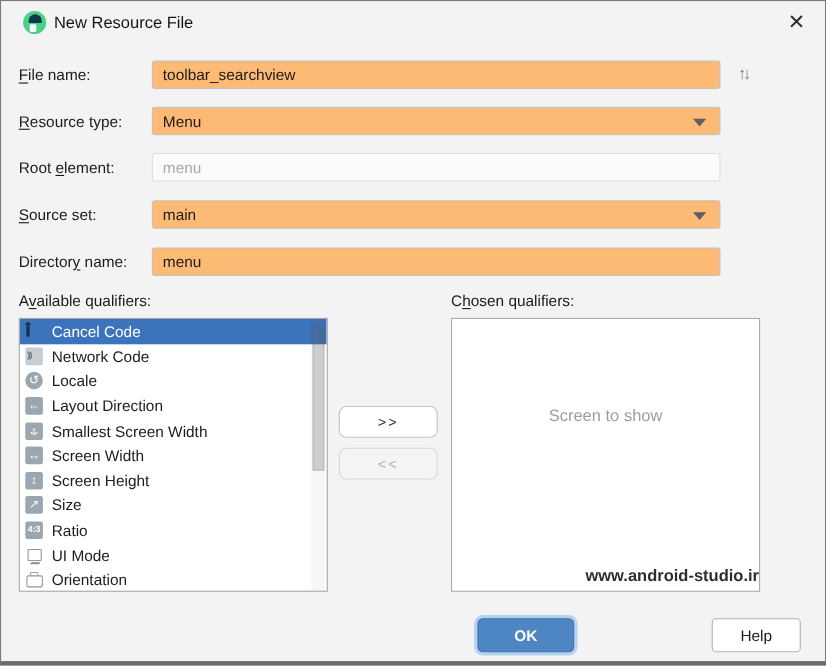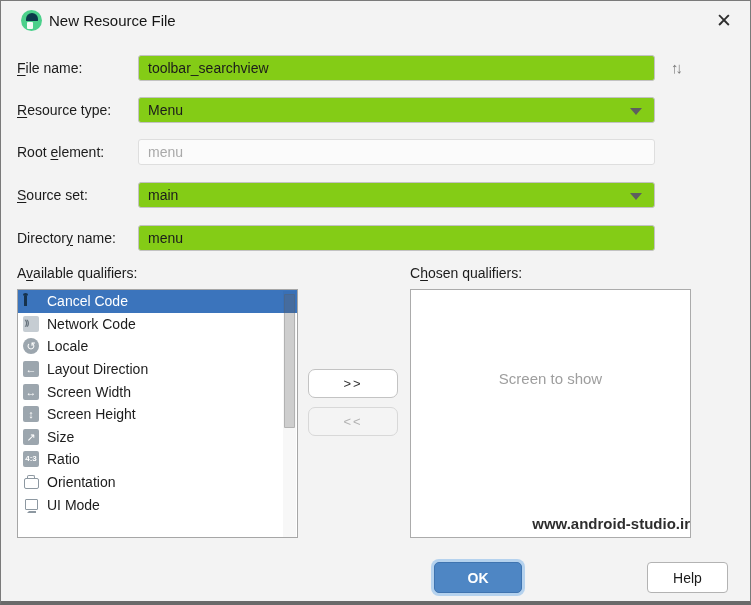--- a/index.html
+++ b/index.html
@@ -27,21 +27,21 @@
   .close-btn { position:absolute; right:13px; top:7px; width:26px; height:26px;
     font-size:19px; font-weight:300; color:#2E2E2E; text-align:center; line-height:26px;
     cursor:pointer; }
 
   
   .flabel { position:absolute; left:16px; font-size:14px; color:#1B1B1B; white-space:nowrap; }
   .mn { text-decoration:underline; text-underline-offset:2px; }
 
   .field, .combo {
     position:absolute; left:137px; width:517px; height:26px;
-    background:#84cc16; border:1px solid #C2C2C2; border-radius:3px;
+    background:#fdba74; border:1px solid #C2C2C2; border-radius:3px;
     font-family:"Liberation Sans", sans-serif;
     font-size:14px; color:#1B1B1B; padding:0 9px; outline:none;
   }
   .combo { display:flex; align-items:center; cursor:pointer; }
   .combo .chevron { position:absolute; right:12px; top:10px; width:0; height:0;
     border-left:6px solid transparent; border-right:6px solid transparent;
     border-top:7px solid #5E5E5E; }
   .field.disabled { background:#FBFBFB; border-color:#DEDEDE; }
   .field.disabled::placeholder { color:#A9A9A9; }
   input.field::placeholder { color:#A9A9A9; }
@@ -169,42 +169,46 @@
         </div>
         <div class="qrow">
           <span class="qicon qicon-locale">↺</span>
           <span>Locale</span>
         </div>
         <div class="qrow">
           <span class="qicon qicon-layout-direction">←</span>
           <span>Layout Direction</span>
         </div>
         <div class="qrow">
+          <span class="qicon qicon-smallest-screen-width"></span>
+          <span>Smallest Screen Width</span>
+        </div>
+        <div class="qrow">
           <span class="qicon qicon-screen-width">↔</span>
           <span>Screen Width</span>
         </div>
         <div class="qrow">
           <span class="qicon qicon-screen-height">↕</span>
           <span>Screen Height</span>
         </div>
         <div class="qrow">
           <span class="qicon qicon-size">↗</span>
           <span>Size</span>
         </div>
         <div class="qrow">
           <span class="qicon qicon-ratio">4:3</span>
           <span>Ratio</span>
         </div>
         <div class="qrow">
+          <span class="qicon qicon-ui-mode"></span>
+          <span>UI Mode</span>
+        </div>
+        <div class="qrow">
           <span class="qicon qicon-orientation"></span>
           <span>Orientation</span>
-        </div>
-        <div class="qrow">
-          <span class="qicon qicon-ui-mode"></span>
-          <span>UI Mode</span>
         </div>
       </div>
     <div class="qscrollbar">
       <div class="qthumb"></div>
     </div>
   </div>
 
   <button class="move-btn add">&gt;&gt;</button>
   <button class="move-btn remove">&lt;&lt;</button>
 

